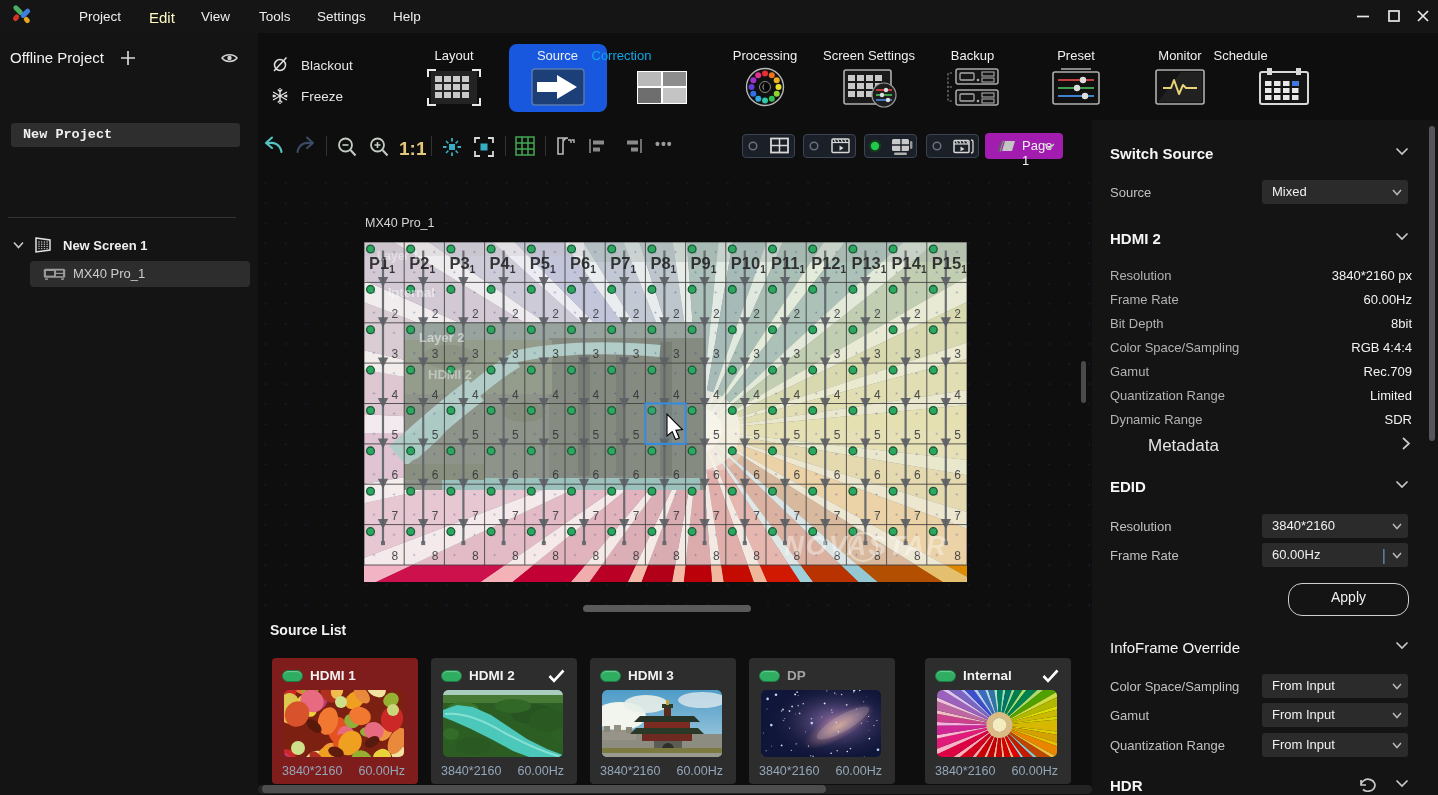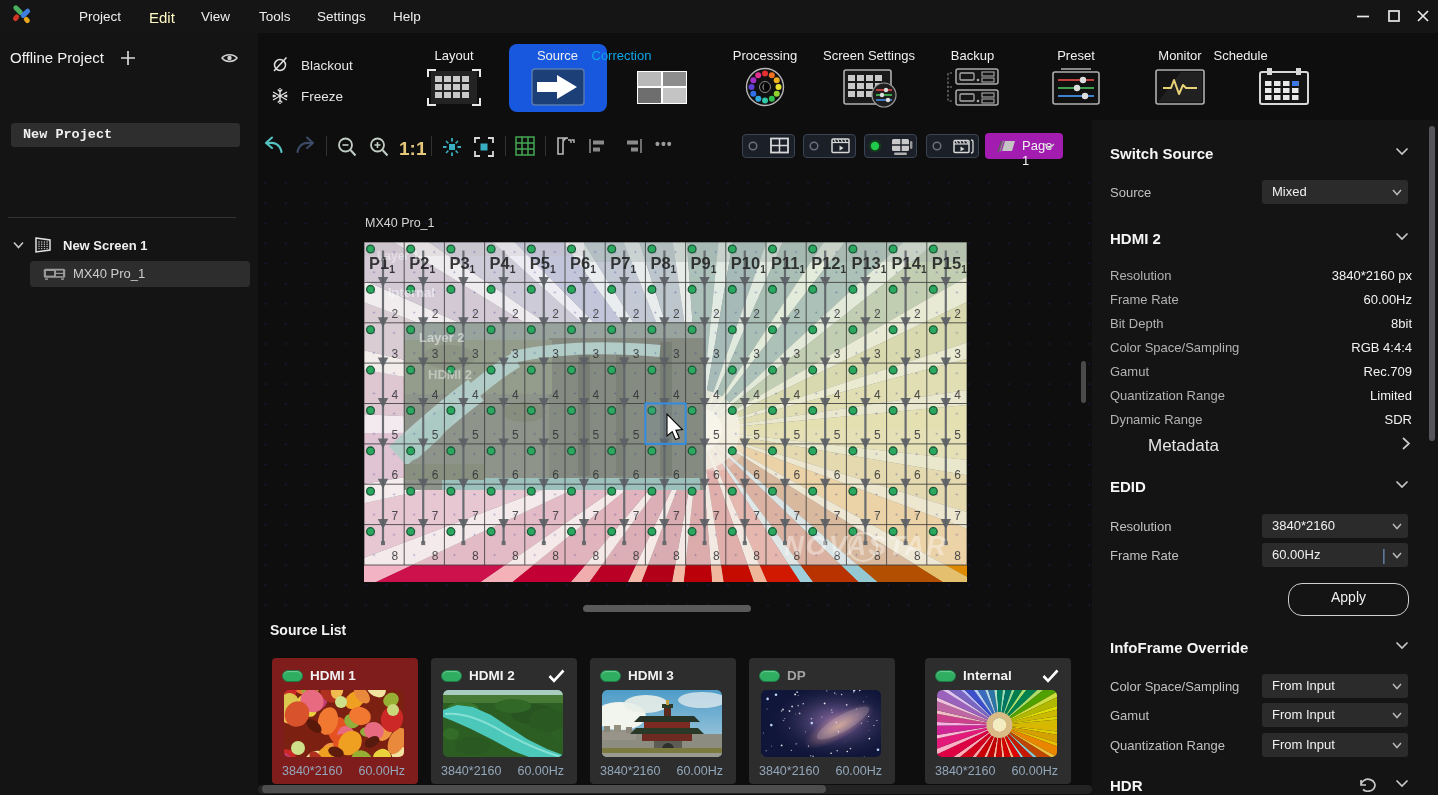--- a/index.html
+++ b/index.html
@@ -1233,21 +1233,21 @@
 <div style="position:absolute;left:1262px;top:543px;width:146px;height:24px;background:#2b2b2b;border-radius:3px;">
     <span style="position:absolute;left:10px;top:3.5px;font-size:13px;color:#f0f0f0">60.00Hz</span>
     <span style="position:absolute;right:22px;top:4px;color:#6a87b0;font-weight:400">|</span>
     <svg style="position:absolute;right:6px;top:9px" width="10" height="7" viewBox="0 0 10 7">
       <path d="M1,1 L5,5.5 L9,1" stroke="#b8b8b8" stroke-width="1.5" fill="none"></path>
     </svg>
   </div>
 <div class="abs" style="left:1288px;top:583px;width:121px;height:33px;border:1.3px solid #cfcfcf;border-radius:14px;">
   <div style="text-align:center;font-size:14px;color:#f0f0f0;margin-top:4.5px">Apply</div>
 </div>
-<div style="position:absolute;left:1110px;top:639px;font-size:15px;font-weight:bold;color:#f5f5f5">InfoFrame Override</div>
+<div style="position:absolute;left:1110px;top:639px;font-size:15px;font-weight:normal;color:#f5f5f5">InfoFrame Override</div>
 <svg style="position:absolute;left:1396px;top:642px" width="12" height="8" viewBox="0 0 12 8">
     <path d="M1,1 L6.0,6.0 L11,1" stroke="#c8c8c8" stroke-width="1.7" fill="none" stroke-linecap="round"></path>
   </svg>
 <span class="abs" style="left:1110px;top:679px;font-size:13px;color:#c0c0c0">Color Space/Sampling</span>
 <div style="position:absolute;left:1262px;top:674px;width:146px;height:24px;background:#2b2b2b;border-radius:3px;">
     <span style="position:absolute;left:10px;top:3.5px;font-size:13px;color:#f0f0f0">From Input</span>
     <svg style="position:absolute;right:6px;top:9px" width="10" height="7" viewBox="0 0 10 7">
       <path d="M1,1 L5,5.5 L9,1" stroke="#b8b8b8" stroke-width="1.5" fill="none"></path>
     </svg>
   </div>

